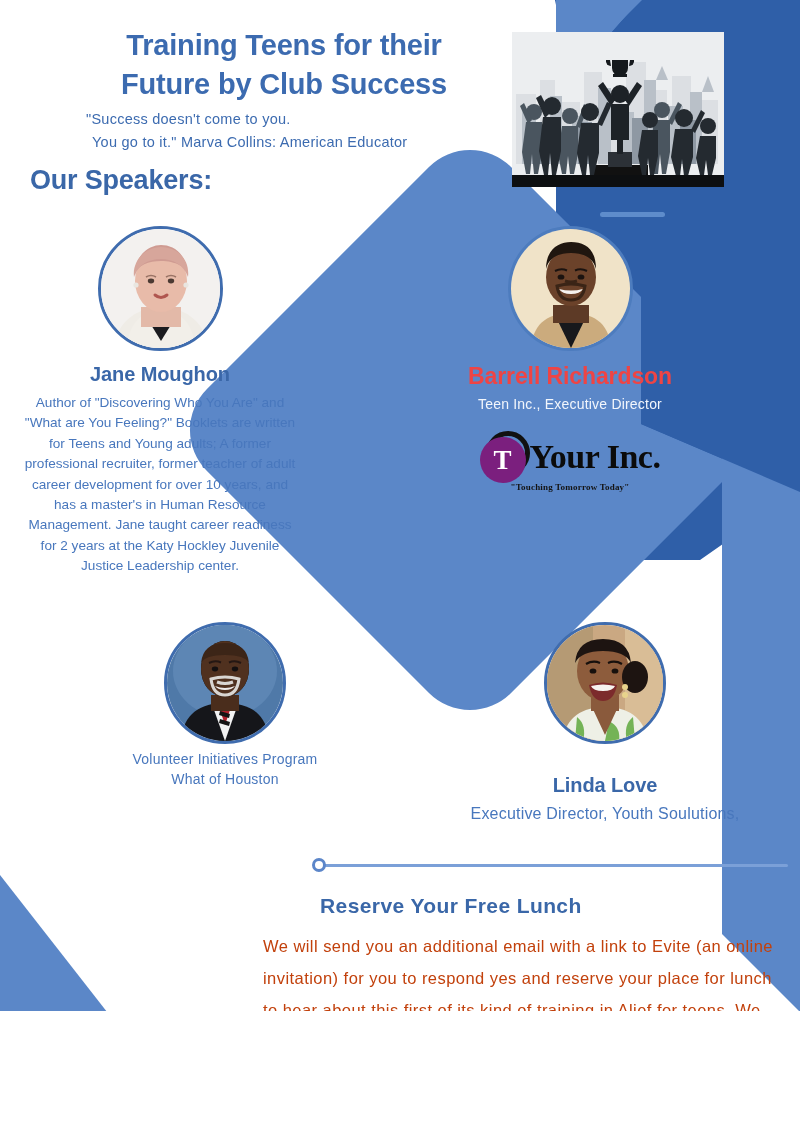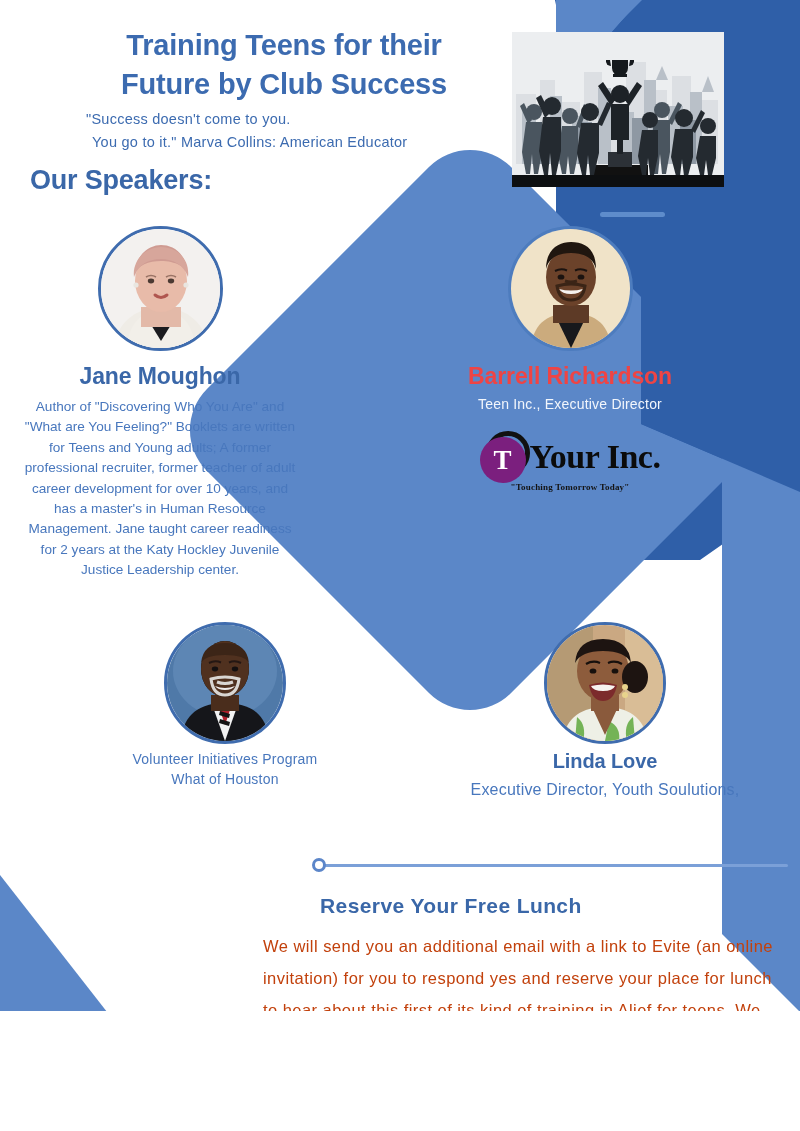--- a/index.html
+++ b/index.html
@@ -65,21 +65,21 @@
   .avatar.ring-blue{border:3px solid #3f6cae;}
   .avatar.ring-light{border:3px solid #4d7cbe;}
   .avatar svg{display:block;}
 
   .sp-name{font-weight:bold;letter-spacing:-0.1px;}
   .sp-role{letter-spacing:0.2px;}
 
   
   #sp-jane{left:10px;top:226px;width:300px;}
   #sp-jane .avatar{width:125px;height:125px;}
-  #sp-jane .sp-name{margin-top:12px;font-size:23px;color:#3a67a8;}
+  #sp-jane .sp-name{margin-top:12px;font-size:20px;color:#3a67a8;}
   #sp-jane .sp-bio{
     margin-top:7px;font-size:13.6px;line-height:1.5;color:#4877bd;
     padding:0 12px;
   }
 
   
   #sp-barrell{left:440px;top:226px;width:260px;}
   #sp-barrell .avatar{width:125px;height:125px;}
   #sp-barrell .sp-name{margin-top:12px;font-size:23px;color:#ef4444;}
   #sp-barrell .sp-role{margin-top:6px;font-size:14px;color:#f2f6fc;}
@@ -113,21 +113,21 @@
 
   
   #sp-paul{left:60px;top:622px;width:330px;}
   #sp-paul .avatar{width:122px;height:122px;}
   #sp-paul .sp-name{margin-top:14px;font-size:20px;color:#3a67a8;}
   #sp-paul .sp-role{margin-top:5px;font-size:14px;line-height:1.45;color:#4877bd;}
 
   
   #sp-linda{left:440px;top:622px;width:330px;}
   #sp-linda .avatar{width:122px;height:122px;}
-  #sp-linda .sp-name{margin-top:6px;font-size:20px;color:#3a67a8;}
+  #sp-linda .sp-name{margin-top:30px;font-size:20px;color:#3a67a8;}
   #sp-linda .sp-role{margin-top:5px;font-size:16px;line-height:1.45;color:#4877bd;}
 
   
   .divider{position:absolute;left:312px;top:858px;width:476px;height:14px;z-index:6;}
   .divider .line{position:absolute;left:10px;top:6px;width:466px;height:3px;background:#7ba0d8;border-radius:2px;}
   .divider .dot{position:absolute;left:0;top:0;width:14px;height:14px;border-radius:50%;border:3px solid #5c86c9;background:#ffffff;box-sizing:border-box;}
 
   
   .footer-title{
     position:absolute;left:320px;top:894px;

